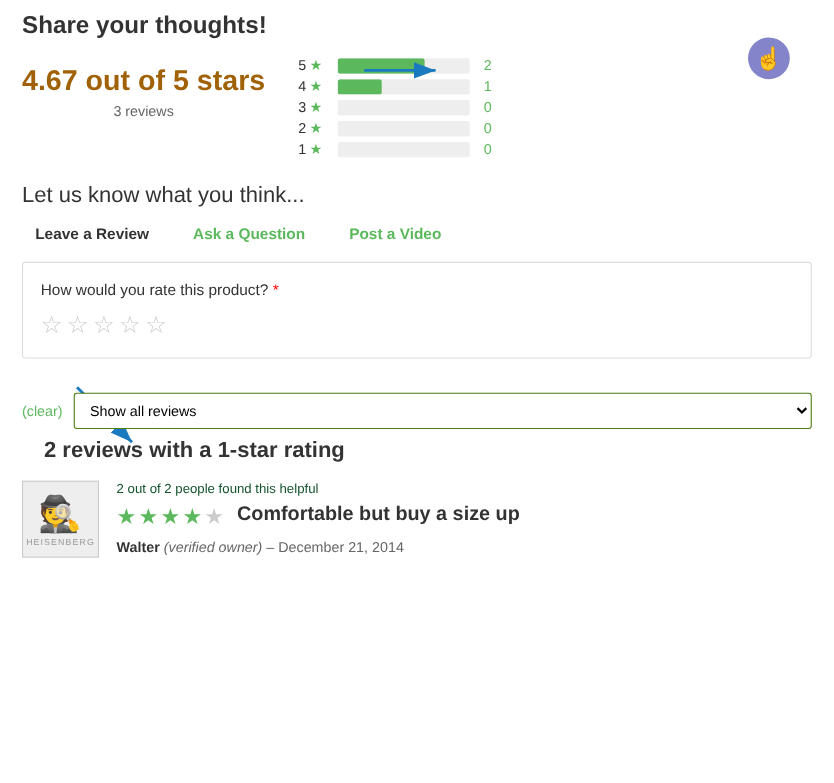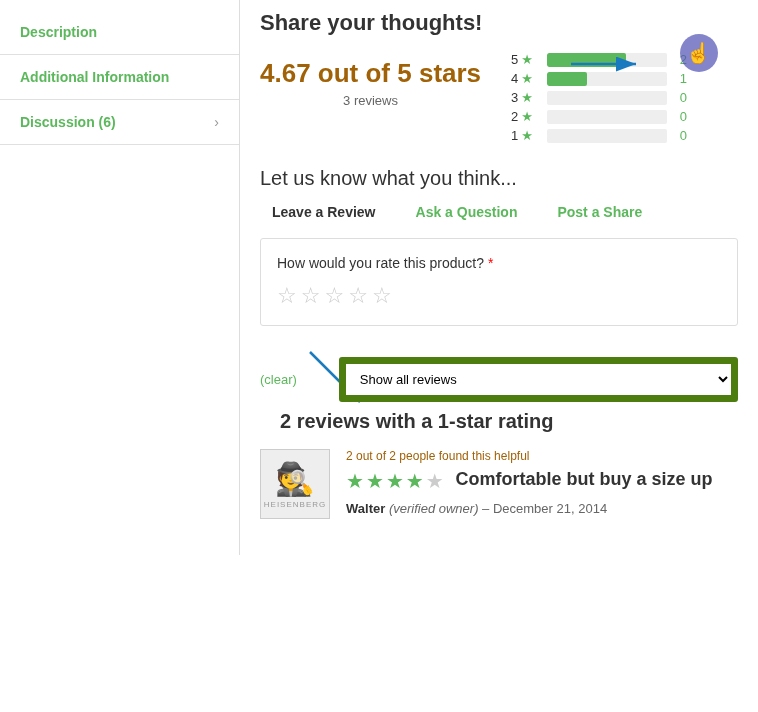--- a/index.html
+++ b/index.html
@@ -46,62 +46,50 @@
     .review-tab { padding: 4px 12px; font-size: 14px; font-weight: 600; cursor: pointer; border: none; background: none; }
     .review-tab.plain { color: #333; font-weight: bold; }
     .review-tab.green { color: #5cb85c; }
 
     .review-form { border: 1px solid #ddd; border-radius: 3px; padding: 16px; margin-bottom: 31px; }
     .form-question { font-size: 14px; color: #333; margin-bottom: 12px; }
     .form-question .required { color: red; }
     .star-rating { display: flex; gap: 4px; }
     .star-empty { font-size: 22px; color: #ccc; cursor: pointer; }
     .clear-link { color: #5cb85c; font-size: 13px; cursor: pointer; margin-right: 8px; }
-    .filter-select { flex: 1; padding: 7px 10px; border: 7px solid #4d7c0f; border-radius: 3px; font-size: 13px; background: #fff; appearance: auto; }
+    .filter-select { flex: 1; padding: 7px 10px; border: 1px solid #4d7c0f; border-radius: 3px; font-size: 13px; background: #fff; appearance: auto; }
 
     
     .filtered-heading { font-size: 20px; font-weight: bold; color: #333; margin-bottom: 16px; margin-left: 20px; }
 
     
     .review-card { display: flex; gap: 16px; margin-bottom: 16px; }
     .heisenberg-avatar { width: 70px; height: 70px; background: #eee; border: 1px solid #ccc; display: flex; flex-direction: column; align-items: center; justify-content: center; }
     .heisenberg-face { font-size: 32px; }
     .heisenberg-label { font-size: 8px; color: #999; letter-spacing: 1px; margin-top: 2px; }
 
     .review-content { flex: 1; }
-    .helpful-text { font-size: 12px; color: #a16207; margin-bottom: 6px; }
+    .helpful-text { font-size: 12px; color: #14532d; margin-bottom: 6px; }
     .review-stars { display: flex; gap: 2px; margin-bottom: 6px; }
     .review-star { font-size: 20px; color: #5cb85c; }
     .review-title { font-size: 18px; font-weight: bold; color: #333; display: inline; }
     .review-author { font-size: 13px; color: #666; margin-top: 8px; }
     .review-author strong { color: #333; }
     .review-author .verified { font-style: italic; color: #666; }
 
     
     .arrow-svg { display: block; }
 
     .filter-clear-area { display: flex; align-items: center; position: relative; }
   </style>
 </head>
 <body>
 
 <div class="container">
 
-  <div class="sidebar">
-    <div class="sidebar-item">
-      <span class="label">Description</span>
-    </div>
-    <div class="sidebar-item">
-      <span class="label">Additional Information</span>
-    </div>
-    <div class="sidebar-item">
-      <span class="label">Discussion (6)</span>
-      <span class="chevron">›</span>
-    </div>
-  </div>
 
   <div class="main">
 
     <h2 class="share-header">Share your thoughts!</h2>
 
     <div class="rating-overview">
       <div class="overall-rating">
         <div class="overall-score">4.67 out of 5 stars</div>
         <div class="overall-reviews">3 reviews</div>
       </div>
@@ -159,21 +147,21 @@
           </div>
         </div>
       </div>
     </div>
 
     <h3 class="let-us-know">Let us know what you think...</h3>
 
     <div class="review-tabs">
       <button class="review-tab plain">Leave a Review</button>
       <button class="review-tab green">Ask a Question</button>
-      <button class="review-tab green">Post a Share</button>
+      <button class="review-tab green">Post a Video</button>
     </div>
 
     <div class="review-form">
       <div class="form-question">
         <span>How would you rate this product?</span>
         <span class="required">*</span>
       </div>
       <div class="star-rating">
         <span class="star-empty">☆</span>
         <span class="star-empty">☆</span>
@@ -187,21 +175,21 @@
 
       <svg style="position:absolute;left:20px;top:-10px;" width="120" height="70">
         <defs>
           <marker id="arrowhead2" markerWidth="8" markerHeight="6" refX="8" refY="3" orient="auto">
             <polygon points="0 0, 8 3, 0 6" fill="#1a7abf"></polygon>
           </marker>
         </defs>
         <line x1="30" y1="5" x2="80" y2="55" stroke="#1a7abf" stroke-width="2.5" marker-end="url(#arrowhead2)"></line>
       </svg>
 
-      <div class="filter-clear-area" style="padding-left: 0; gap: 32px;">
+      <div class="filter-clear-area" style="padding-left: 0;">
         <span class="clear-link" style="margin-right:10px; color:#5cb85c;">(clear)</span>
         <select class="filter-select">
           <option>Show all reviews</option>
         </select>
       </div>
     </div>
 
     <h3 class="filtered-heading">2 reviews with a 1-star rating</h3>
 
     <div class="review-card">

